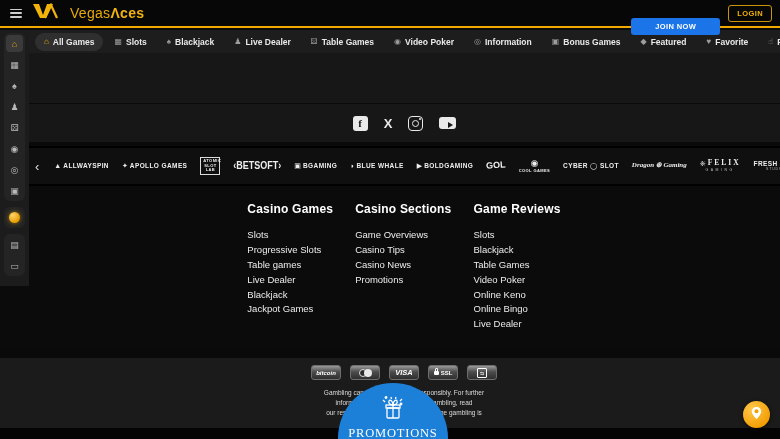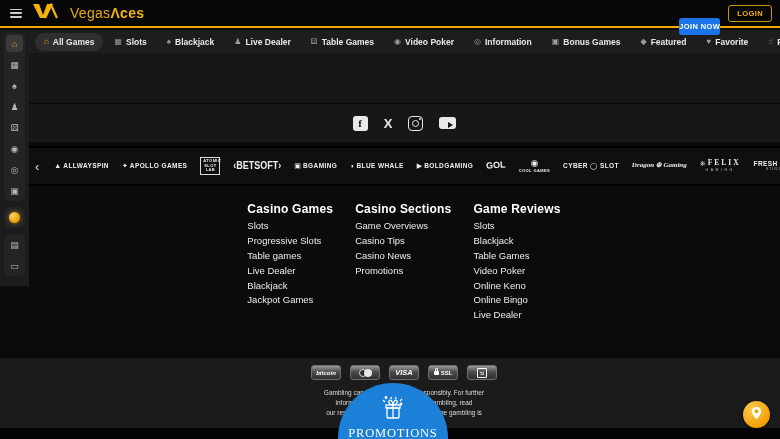--- a/index.html
+++ b/index.html
@@ -10,21 +10,21 @@
   .header{top:0;left:0;right:0;height:28px;background:#070707;border-bottom:2px solid #f2a900;
           display:flex;align-items:center;padding:0 8px;box-sizing:border-box;z-index:20;}
   .hamburger{width:12px;height:9px;display:flex;flex-direction:column;justify-content:space-between;cursor:pointer;margin:0 10px 0 2px;}
   .hamburger i{display:block;height:1.5px;background:#cfcfcf;border-radius:1px;}
   .brand{display:flex;align-items:center;gap:12px;cursor:pointer;}
   .brand-name{font-size:14px;color:#f2b30a;letter-spacing:.3px;}
   .brand-name .light{font-weight:400;opacity:.95;}
   .brand-name .bold{font-weight:800;}
   .header-spacer{flex:1;}
   .btn-join{background:#1b74e8;color:#fff;font-size:7.5px;font-weight:800;letter-spacing:.4px;
-            border:none;border-radius:3px;padding:4px 0;cursor:pointer;margin-top:27px;}
+            border:none;border-radius:3px;padding:4px 24px;cursor:pointer;margin-top:27px;}
   .btn-login{background:transparent;color:#f2b30a;font-size:7.5px;font-weight:800;letter-spacing:.4px;
              border:1px solid #c9940a;border-radius:3px;padding:3px 8px;margin-left:8px;cursor:pointer;}
   
   .navrow{top:30px;left:29px;right:0;height:23px;background:#1d1d1d;display:flex;align-items:center;
           padding:0 6px;box-sizing:border-box;gap:2px;z-index:10;}
   .tab{display:flex;align-items:center;gap:4px;padding:4px 9px;border-radius:11px;cursor:pointer;white-space:nowrap;}
   .tab .ticon{font-size:8px;color:#9d9d9d;line-height:1;}
   .tab .tlabel{font-size:8.5px;font-weight:700;color:#e9e9e9;}
   .tab.active{background:#2f2f2f;}
   .tab.active .ticon{color:#f2b30a;}
@@ -65,21 +65,21 @@
   .plogo.bubble .nm{font-size:9px;letter-spacing:0;transform:rotate(-4deg);}
   .plogo.emblem .ic{font-size:9px;}
   .plogo.emblem .nm{font-size:4px;}
   .plogo.script .nm{font-family:"Liberation Serif",serif;font-style:italic;font-size:7px;letter-spacing:0;}
   .plogo.serif .nm{font-family:"Liberation Serif",serif;font-size:7.5px;letter-spacing:2px;font-weight:600;}
   .plogo.serif .sub{letter-spacing:2.5px;}
   
   .footer-main{top:186px;left:0;right:0;height:161px;background:#0b0b0b;}
   .fcols{display:flex;gap:22px;justify-content:center;padding-top:16px;transform:translateX(14px);}
   .fcol{min-width:74px;}
-  .fcol h3{color:#fff;font-size:12px;font-weight:800;margin:0 0 4px 0;letter-spacing:.2px;}
+  .fcol h3{color:#fff;font-size:12px;font-weight:800;margin:0 0 13px 0;letter-spacing:.2px;}
   .fcol a{display:block;color:#ececec;font-size:9.5px;text-decoration:none;margin-bottom:3.4px;cursor:pointer;line-height:1;padding:1px 0;}
   .footer-bottom{top:358px;left:0;right:0;height:97px;background:#1b1b1b;}
   .payrow{display:flex;justify-content:center;gap:9px;padding-top:7px;transform:translateX(14px);}
   .pay{width:30px;height:15px;border-radius:3px;border:1px solid #6e6e6e;box-sizing:border-box;cursor:pointer;
        background:linear-gradient(#9a9a9a,#4c4c4c 45%,#2f2f2f);display:flex;align-items:center;justify-content:center;gap:1px;}
   .pay .ptxt{color:#fff;font-size:6px;font-weight:800;font-style:italic;letter-spacing:0;}
   .pay .visa{font-style:italic;font-size:7.5px;}
   .mc{position:relative;width:13px;height:8px;}
   .mc i{position:absolute;top:0;width:8px;height:8px;border-radius:50%;}
   .mc i:first-child{left:0;background:#2b2b2b;border:1px solid #ddd;box-sizing:border-box;}

